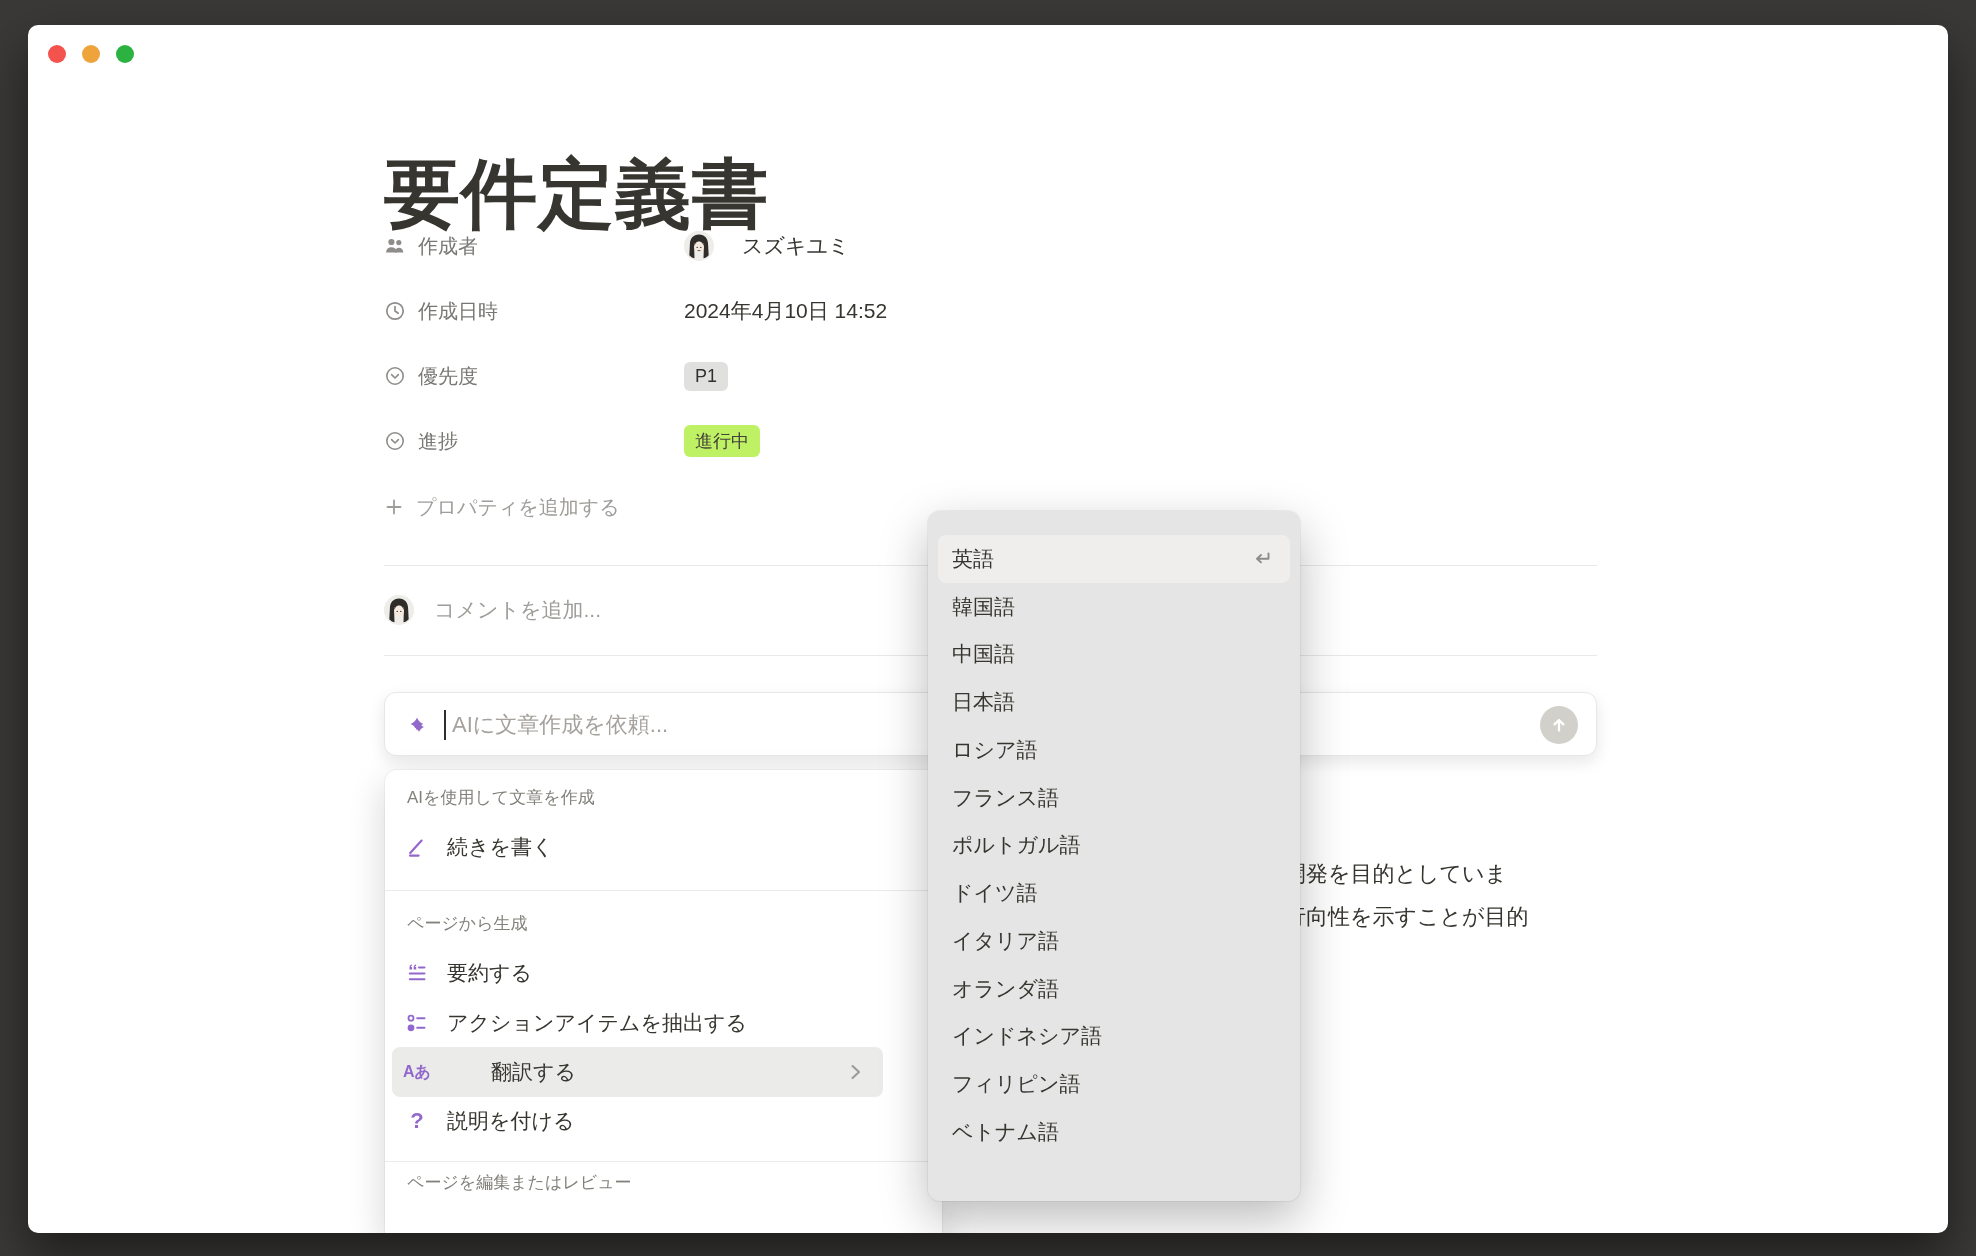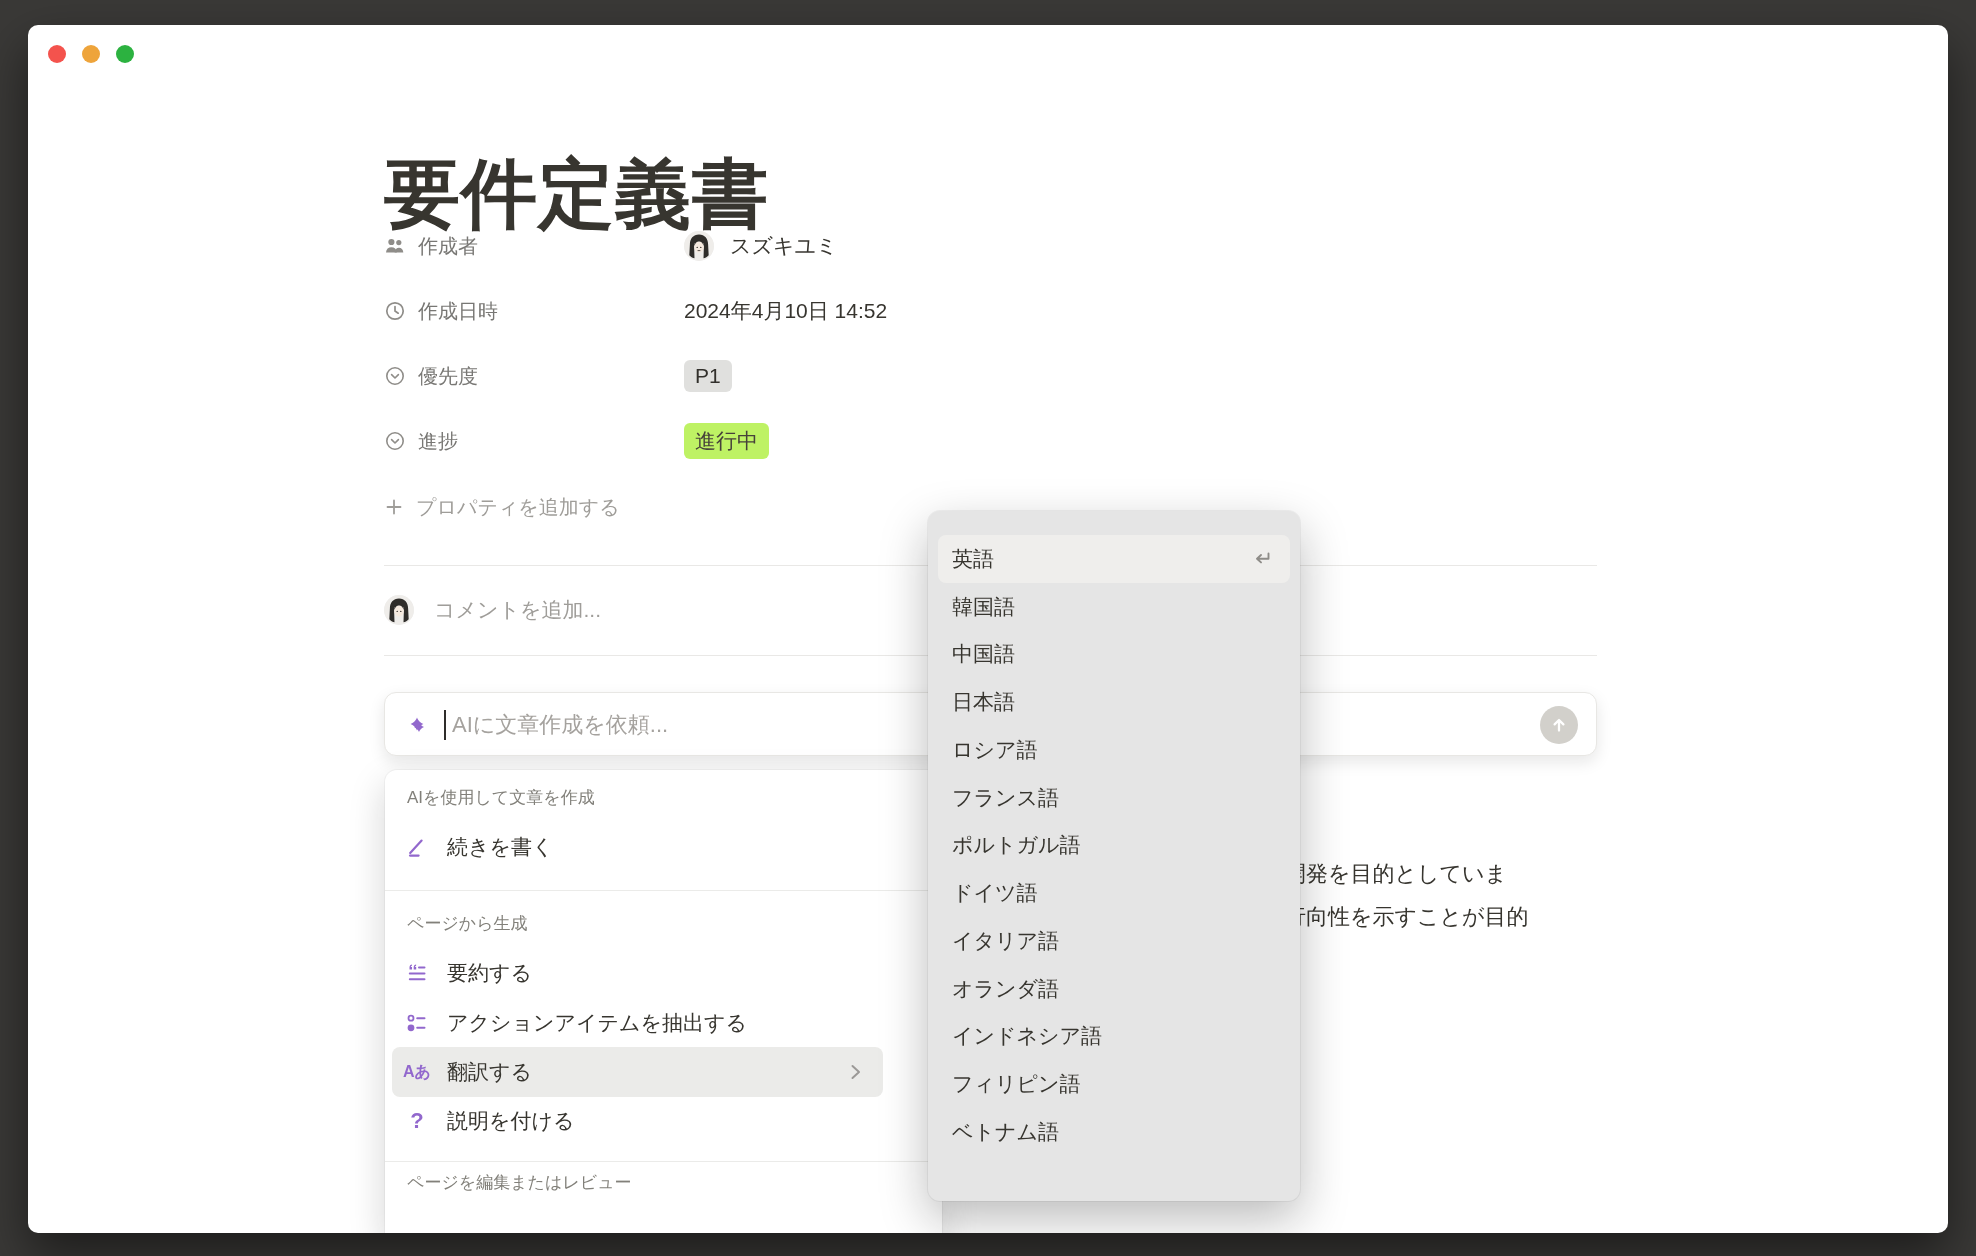--- a/index.html
+++ b/index.html
@@ -24,22 +24,22 @@
 
   .page-title{
     position:absolute;left:356px;top:68px;
     font-size:76px;font-weight:700;color:#37352f;letter-spacing:1px;
   }
 
   
   .prop-row{position:absolute;left:356px;height:44px;display:flex;align-items:center;}
   .prop-label{width:300px;display:flex;align-items:center;gap:12px;color:#787774;font-size:20px;}
   .prop-label svg{flex:0 0 auto;}
-  .prop-value{display:flex;align-items:center;gap:16px;color:#37352f;font-size:21px;}
-  .badge{display:inline-block;padding:4px 11px;border-radius:6px;font-size:21px;font-weight:500;}
+  .prop-value{display:flex;align-items:center;gap:28px;color:#37352f;font-size:21px;}
+  .badge{display:inline-block;padding:4px 11px;border-radius:6px;font-size:18px;font-weight:500;}
   .avatar{width:30px;height:30px;border-radius:50%;box-shadow:inset 0 0 0 1px rgba(0,0,0,.07);}
 
   .add-prop{position:absolute;left:356px;top:460px;height:44px;display:flex;align-items:center;gap:12px;color:#9f9d99;font-size:20px;cursor:pointer;}
 
   .divider{position:absolute;left:356px;width:1213px;height:1px;background:#e9e8e6;}
 
   .comment-row{position:absolute;left:356px;top:563px;height:44px;display:flex;align-items:center;gap:20px;color:#9f9d99;font-size:21px;}
 
   
   .body-text{position:absolute;left:1256px;top:827px;z-index:1;color:#37352f;font-size:22px;line-height:43px;white-space:nowrap;}
@@ -61,21 +61,21 @@
   
   .ai-menu{
     position:absolute;left:357px;top:745px;width:557px;height:463px;z-index:3;
     background:#fff;border-radius:12px 12px 0 0;
     box-shadow:0 14px 36px rgba(15,15,15,.18),0 0 0 1px rgba(15,15,15,.04);
   }
   .menu-row{position:absolute;left:0;width:100%;height:50px;display:flex;align-items:center;}
   .menu-header{color:#82807a;font-size:17px;padding-left:22px;height:34px;}
   .menu-item{font-size:21px;color:#37352f;cursor:pointer;}
   .menu-item .mi-icon{width:28px;margin-left:18px;margin-right:16px;display:flex;justify-content:center;align-items:center;flex:0 0 auto;}
-  .menu-item.hl{background:#ebebe9;border-radius:8px;left:7px;width:491px;}
+  .menu-item.hl{background:#ebebe9;border-radius:8px;left:7px;width:491px;gap:44px;}
   .menu-item.hl .mi-icon{margin-left:11px;}
   .menu-div{position:absolute;left:0;width:100%;height:1px;background:#ebebe9;}
   .chev{position:absolute;right:20px;top:15px;}
 
   
   .lang-menu{
     position:absolute;left:900px;top:486px;width:372px;height:690px;z-index:4;
     background:#e5e5e5;border-radius:12px;box-sizing:border-box;padding-top:24px;
     box-shadow:0 18px 48px rgba(15,15,15,.28),0 0 0 1px rgba(15,15,15,.05);
   }

